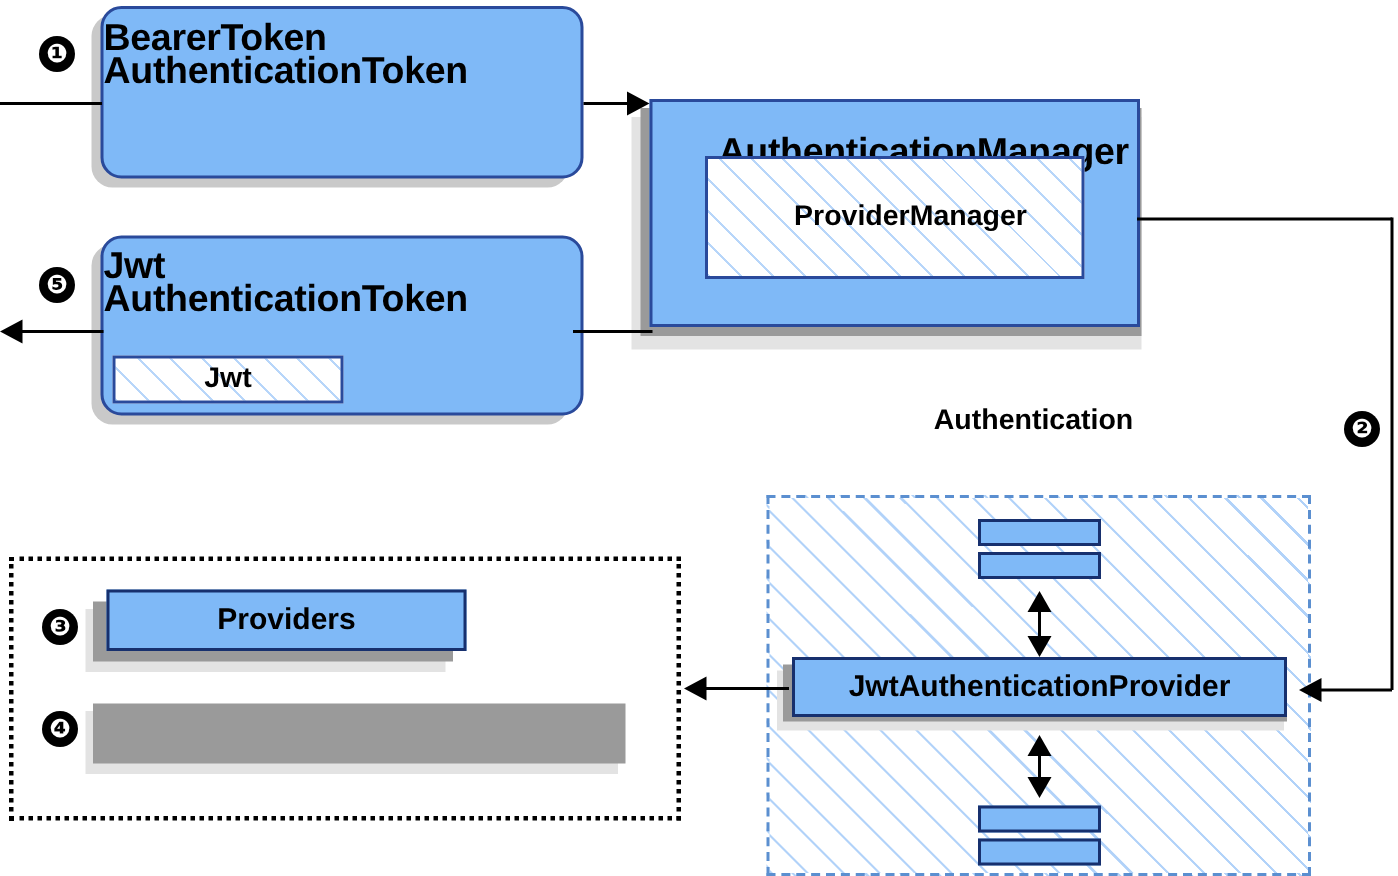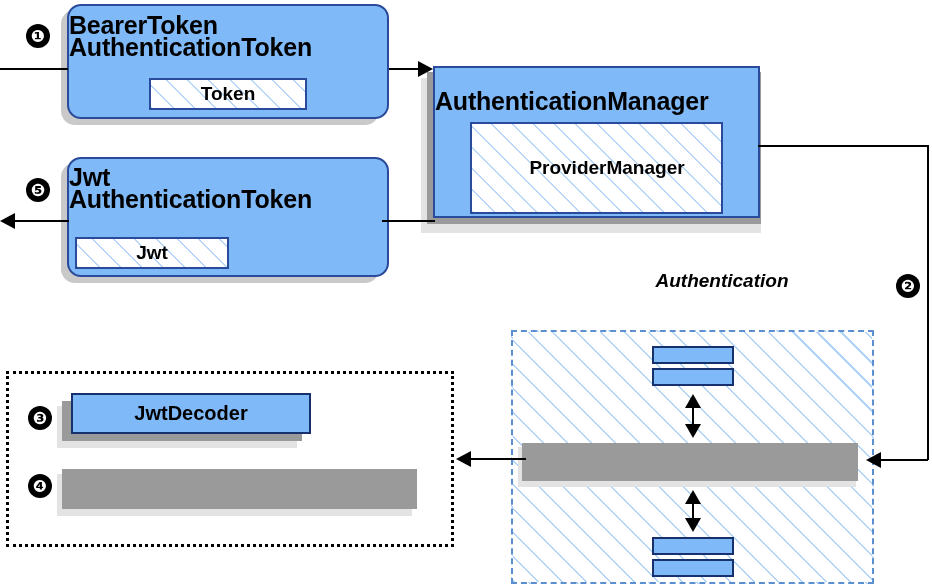--- a/index.html
+++ b/index.html
@@ -222,80 +222,80 @@
   <div class="badge" style="left:26px; top:178px;">❺</div>
   <div class="badge" style="left:896px; top:274px;">❷</div>
   <div class="badge" style="left:28px; top:406px;">❸</div>
   <div class="badge" style="left:28px; top:474px;">❹</div>
 
   <div class="card-round-shadow" style="left:61px; top:10px; width:318px; height:115px;"></div>
   <div class="card-round" style="left:67px; top:4px; width:322px; height:115px;">
     <div class="card-title" style="top:8px;">BearerToken</div>
     <div class="card-title" style="top:30px;">AuthenticationToken</div>
   </div>
-  <div class="hatch-box" style="left:149px; top:78px; width:158px; height:32px;">
-    <span>Token</span>
-  </div>
 
   <div class="hline" style="left:389px; top:68px; width:32px;"></div>
   <div class="arrow-r" style="left:418px; top:61px;"></div>
 
   <div class="sq-shadow-light" style="left:421px; top:78px; width:340px; height:155px;"></div>
   <div class="sq-shadow-dark" style="left:427px; top:72px; width:334px; height:152px;"></div>
   <div class="card-sq" style="left:433px; top:66px; width:327px; height:152px;">
-    <div class="card-title" style="top:22px;">AuthenticationManager</div>
-  </div>
-  <div class="hatch-box" style="left:470px; top:122px; width:253px; height:92px;padding-left:21px;">
+    <div class="card-title" style="top:22px;margin-left:44px;">AuthenticationManager</div>
+  </div>
+  <div class="hatch-box" style="left:470px; top:104px; width:253px; height:82px;padding-left:21px;">
     <span>ProviderManager</span>
   </div>
 
   <div class="card-round-shadow" style="left:61px; top:163px; width:318px; height:120px;"></div>
   <div class="card-round" style="left:67px; top:157px; width:322px; height:120px;">
     <div class="card-title" style="top:7px;">Jwt</div>
     <div class="card-title" style="top:29px;">AuthenticationToken</div>
   </div>
   <div class="hatch-box" style="left:75px; top:237px; width:154px; height:32px;">
     <span>Jwt</span>
   </div>
 
   <div class="hline" style="left:382px; top:220px; width:53px;"></div>
 
   <div class="hline" style="left:758px; top:145px; width:170px;"></div>
   <div class="vline" style="left:927px; top:145px; height:315px;"></div>
   <div class="hline" style="left:880px; top:459px; width:48px;"></div>
   <div class="arrow-l" style="left:866px; top:452px;"></div>
 
-  <div class="region-label" style="left:631px; top:269px; width:182px;font-style:italic;">Authentication</div>
+  <div class="region-label" style="left:598px; top:269px; width:182px;">Authentication</div>
 
   <div class="providers-region" style="left:511px; top:330px; width:363px; height:254px;"></div>
 
   <div class="mini-bar" style="left:652px; top:346px; width:82px; height:18px;"></div>
   <div class="mini-bar" style="left:652px; top:368px; width:82px; height:18px;"></div>
 
   <div class="arrow-u" style="left:685px; top:394px;"></div>
   <div class="vline" style="left:692px; top:400px; height:28px;"></div>
   <div class="arrow-d" style="left:685px; top:424px;"></div>
 
   <div class="sq-shadow-light" style="left:518px; top:447px; width:338px; height:40px;"></div>
   <div class="sq-shadow-dark" style="left:522px; top:443px; width:336px; height:38px;"></div>
+  <div class="flat-box" style="left:528px; top:438px; width:330px; height:40px;">
+    <span>JwtAuthenticationProvider</span>
+  </div>
 
   <div class="arrow-u" style="left:685px; top:490px;"></div>
   <div class="vline" style="left:692px; top:496px; height:25px;"></div>
   <div class="arrow-d" style="left:685px; top:518px;"></div>
 
   <div class="mini-bar" style="left:652px; top:537px; width:82px; height:18px;"></div>
   <div class="mini-bar" style="left:652px; top:559px; width:82px; height:18px;"></div>
 
   <div class="hline" style="left:470px; top:458px; width:56px;"></div>
   <div class="arrow-l" style="left:456px; top:451px;"></div>
 
   <div class="dotted-region" style="left:6px; top:371px; width:448px; height:176px;"></div>
 
   <div class="sq-shadow-light" style="left:57px; top:406px; width:240px; height:42px;"></div>
   <div class="sq-shadow-dark" style="left:62px; top:401px; width:240px; height:40px;"></div>
   <div class="flat-box" style="left:71px; top:393px; width:240px; height:41px;">
-    <span>JwtDecoder</span>
+    <span>Providers</span>
   </div>
 
   <div class="sq-shadow-light" style="left:57px; top:474px; width:355px; height:42px;"></div>
   <div class="sq-shadow-dark" style="left:62px; top:469px; width:355px; height:40px;"></div>
 
 </div>
 
 </body></html>

